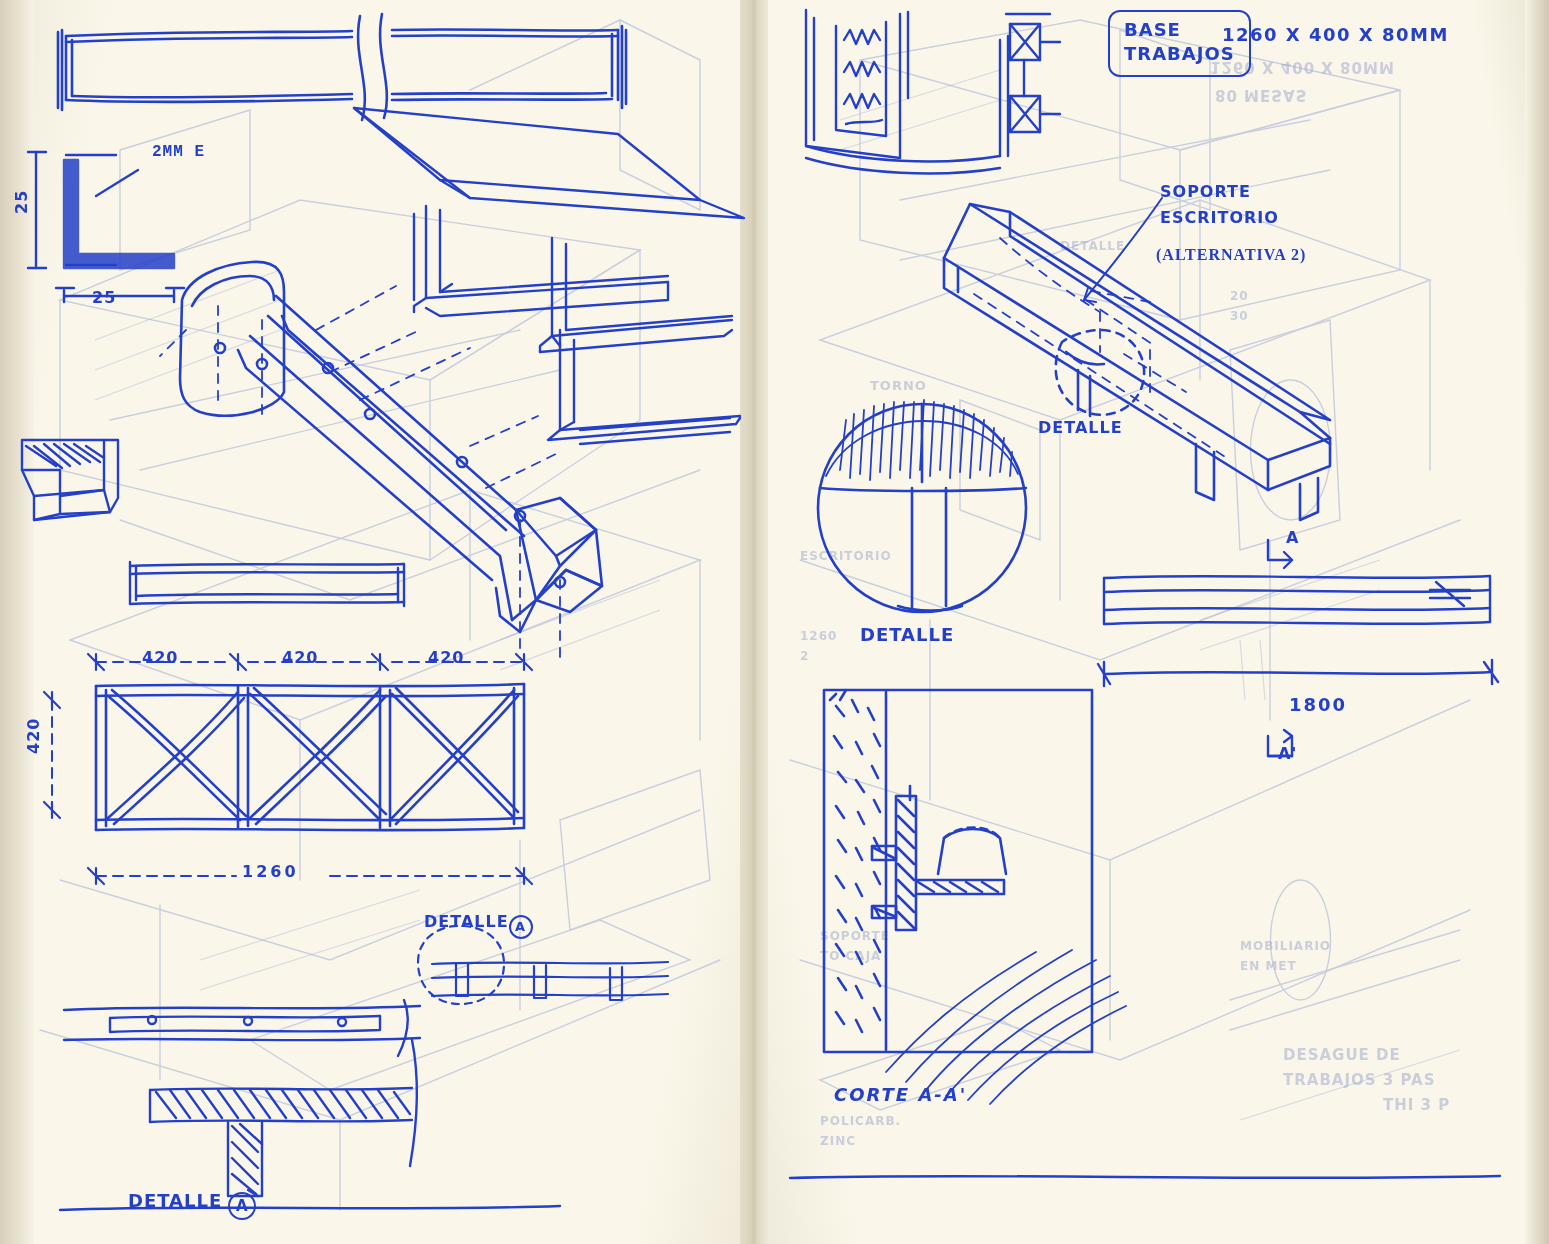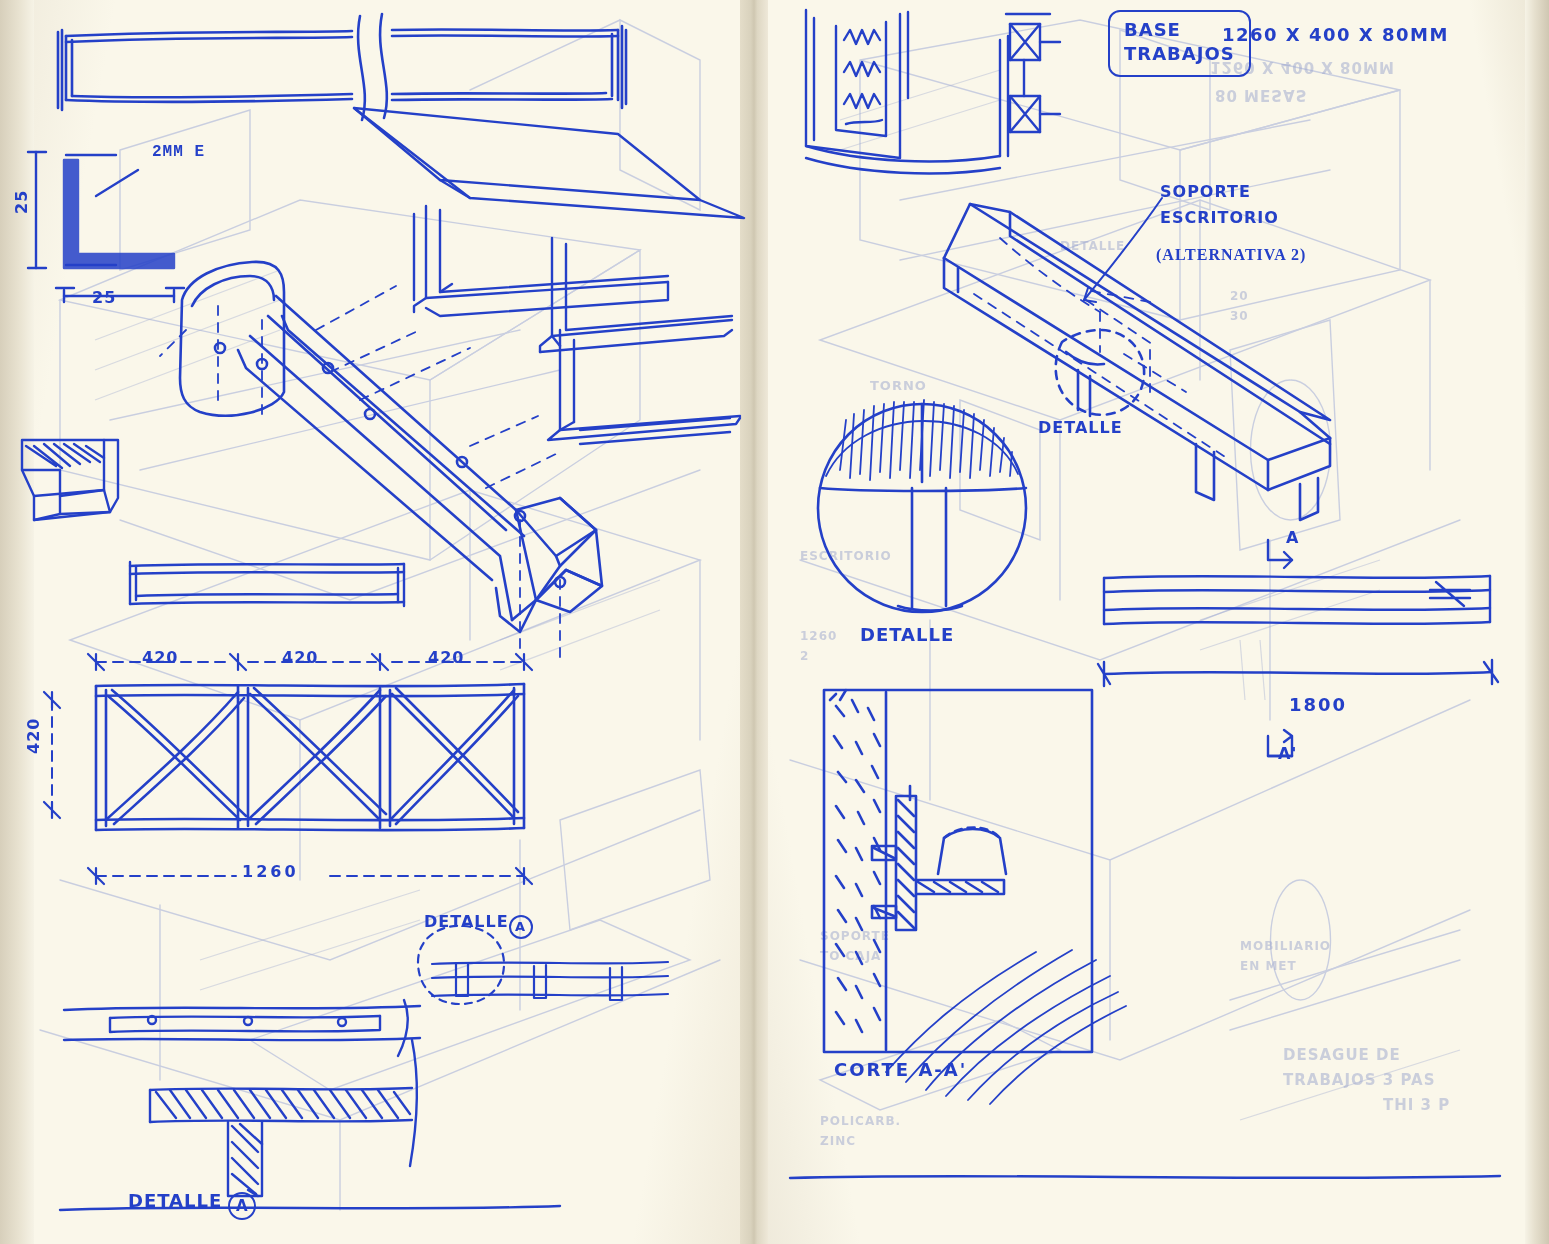--- a/index.html
+++ b/index.html
@@ -473,14 +473,14 @@
   <div class="lbl md" style="left:1160px;top:208px;">ESCRITORIO</div>
   <div class="lbl md" style="left:1156px;top:246px;font-family:Liberation Serif, serif;">(ALTERNATIVA 2)</div>
 
   <div class="lbl md" style="left:1038px;top:418px;">DETALLE</div>
   <div class="lbl lg" style="left:860px;top:624px;">DETALLE</div>
 
   <div class="lbl md" style="left:1286px;top:528px;">A</div>
   <div class="lbl md" style="left:1278px;top:744px;">A'</div>
   <div class="lbl lg" style="left:1258px;top:694px;letter-spacing:2px;margin-left:31px;">1800</div>
 
-  <div class="lbl lg" style="left:834px;top:1059px;letter-spacing:2px;">CORTE A-A'</div>
+  <div class="lbl lg" style="left:834px;top:1084px;letter-spacing:2px;font-style:italic;">CORTE A-A'</div>
 </div>
 
 </body></html>

